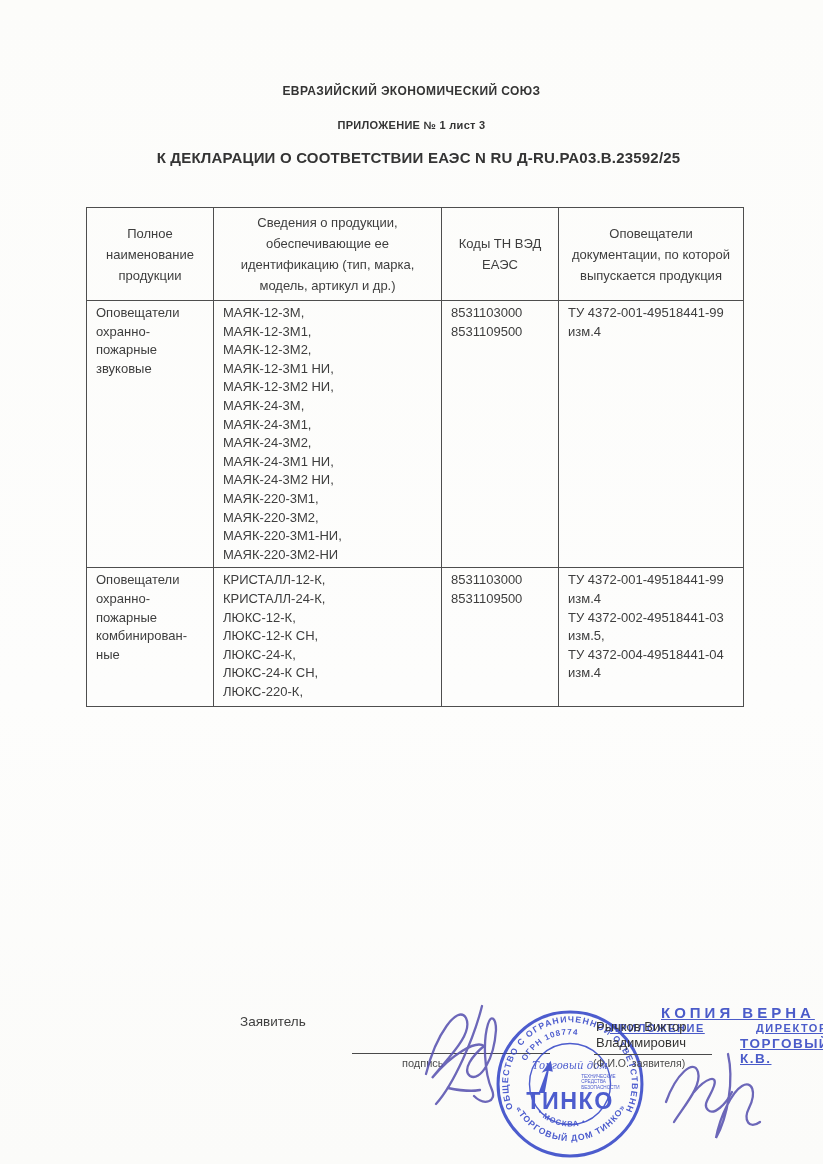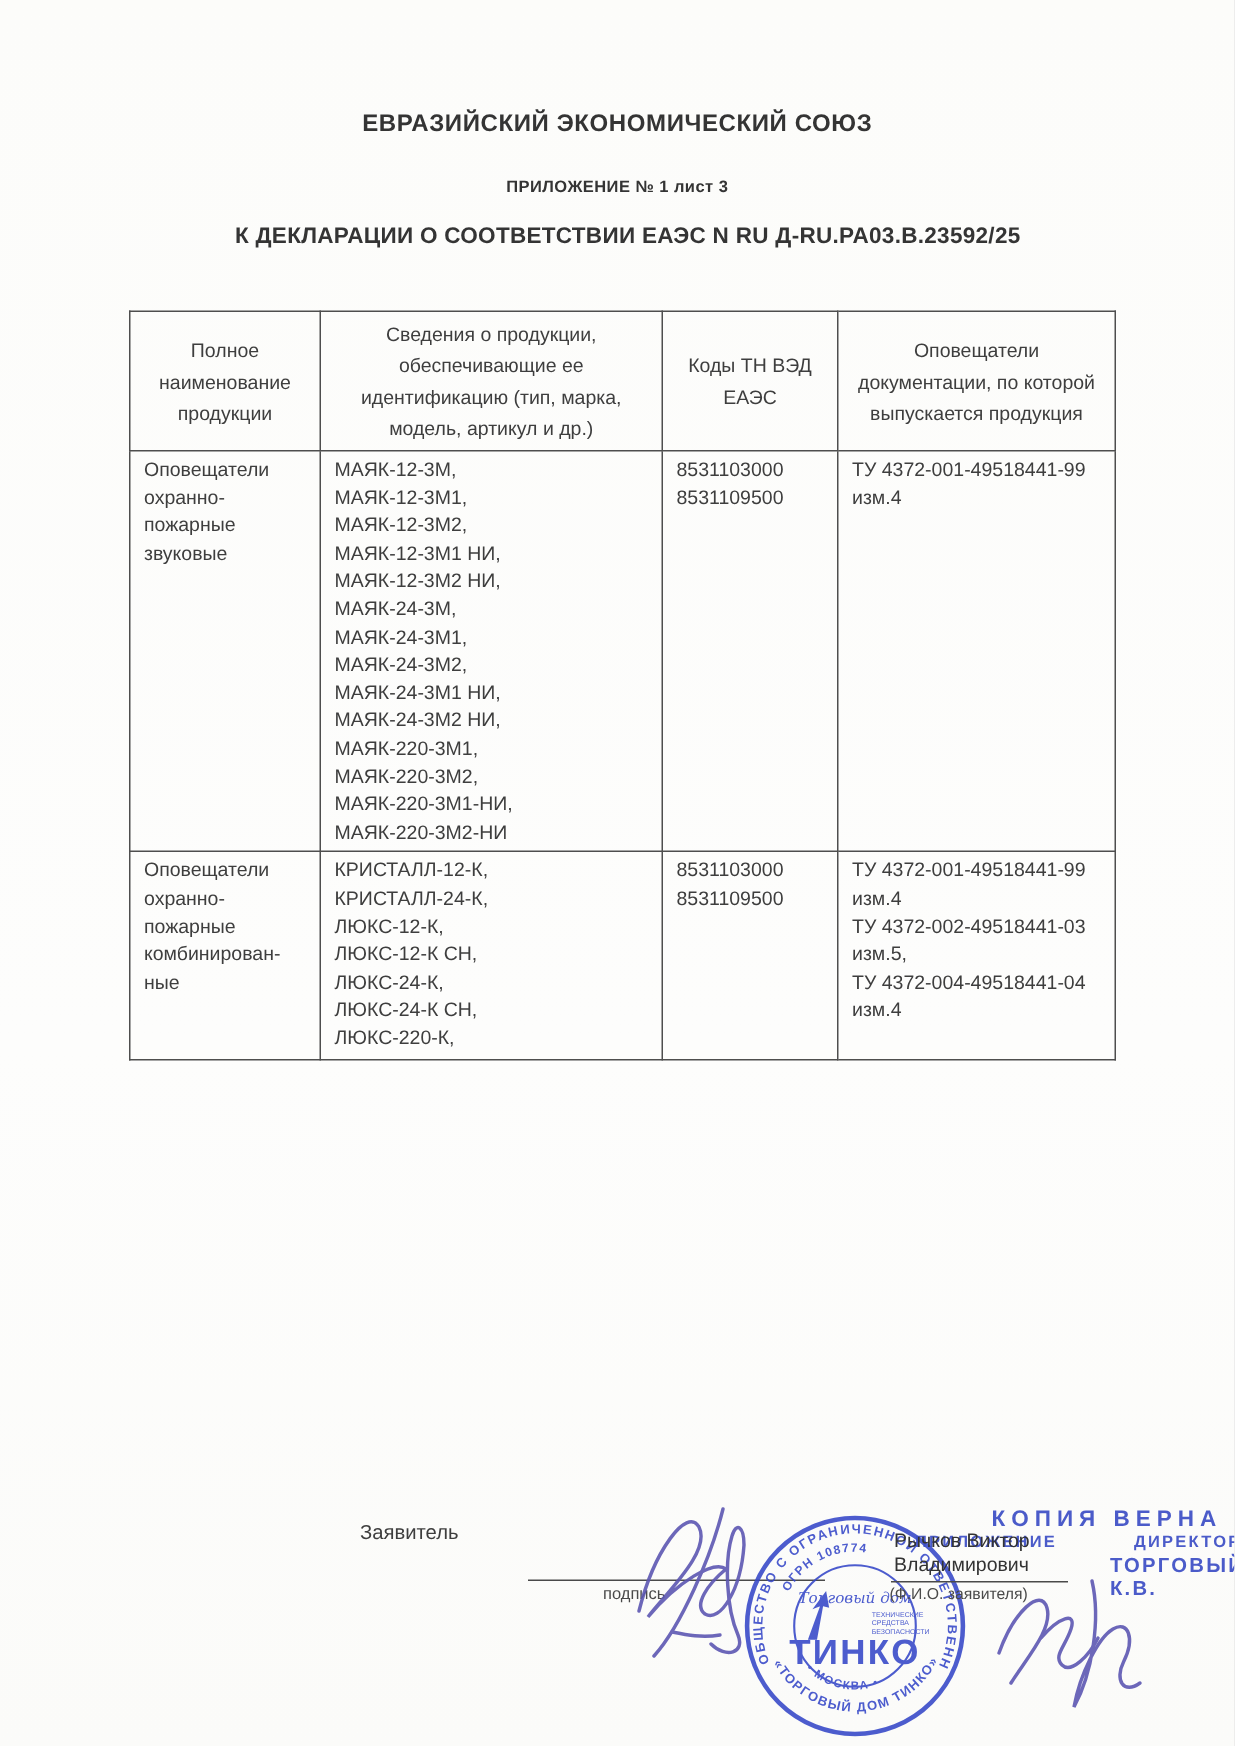--- a/index.html
+++ b/index.html
@@ -2,42 +2,42 @@
 <html><head>
 <meta charset="utf-8">
 <style>
   html,body{margin:0;padding:0;background:#e8e8e8;}
   .page{
     position:relative;width:823px;height:1164px;margin:0 auto;
     background:linear-gradient(180deg,#fcfcfa 0%,#fdfdfc 60%,#fbfbf9 100%);
     font-family:"Liberation Sans", sans-serif;color:#3c3c3c;overflow:hidden;
   }
   .title{position:absolute;left:0;width:100%;text-align:center;font-weight:bold;color:#343434;}
-  .t1{top:74px;font-size:16px;letter-spacing:.4px;}
+  .t1{top:84px;font-size:12px;letter-spacing:.4px;}
   .t2{top:119px;font-size:11px;letter-spacing:.3px;}
   .t3{top:149px;font-size:15px;letter-spacing:.2px;transform:translateX(7px);}
   table.decl{
     position:absolute;left:86px;top:207px;width:657px;border-collapse:collapse;
     table-layout:fixed;font-size:13px;color:#3e3e3e;border-radius:11px;
   }
   table.decl td, table.decl th{
     border:1.4px solid #4e4e4e;vertical-align:top;padding:3px 6px 3px 9px;
     font-weight:normal;text-align:left;white-space:pre-line;line-height:18.6px;
     overflow:hidden;
   }
   table.decl th{
     text-align:center;vertical-align:middle;line-height:21px;white-space:normal;
     padding:4px 8px;
   }
   td.vmid{vertical-align:middle;}
   .footer-label{position:absolute;font-size:13.5px;color:#3e3e3e;}
   .sig-line{position:absolute;height:1.3px;background:#4a4a4a;}
   .caption{position:absolute;font-size:11px;color:#4a4a4a;}
   .name-block{position:absolute;font-size:13px;line-height:16px;color:#333;z-index:6;}
-  .stamp-text{position:absolute;color:#3c4ec5;font-weight:bold;z-index:4;opacity:.92;}
+  .stamp-text{position:absolute;color:#3c4ec5;font-weight:bold;z-index:4;opacity:.92;text-decoration:underline;}
   .st1{font-size:15px;letter-spacing:4px;}
   .st2{font-size:11px;letter-spacing:1.5px;font-weight:bold;}
   .st3{font-size:13.5px;letter-spacing:1.5px;}
   .svg-abs{position:absolute;z-index:5;}
   .round-stamp{z-index:3;opacity:.88;}
 </style>
 </head>
 <body>
 
 <div class="page">

